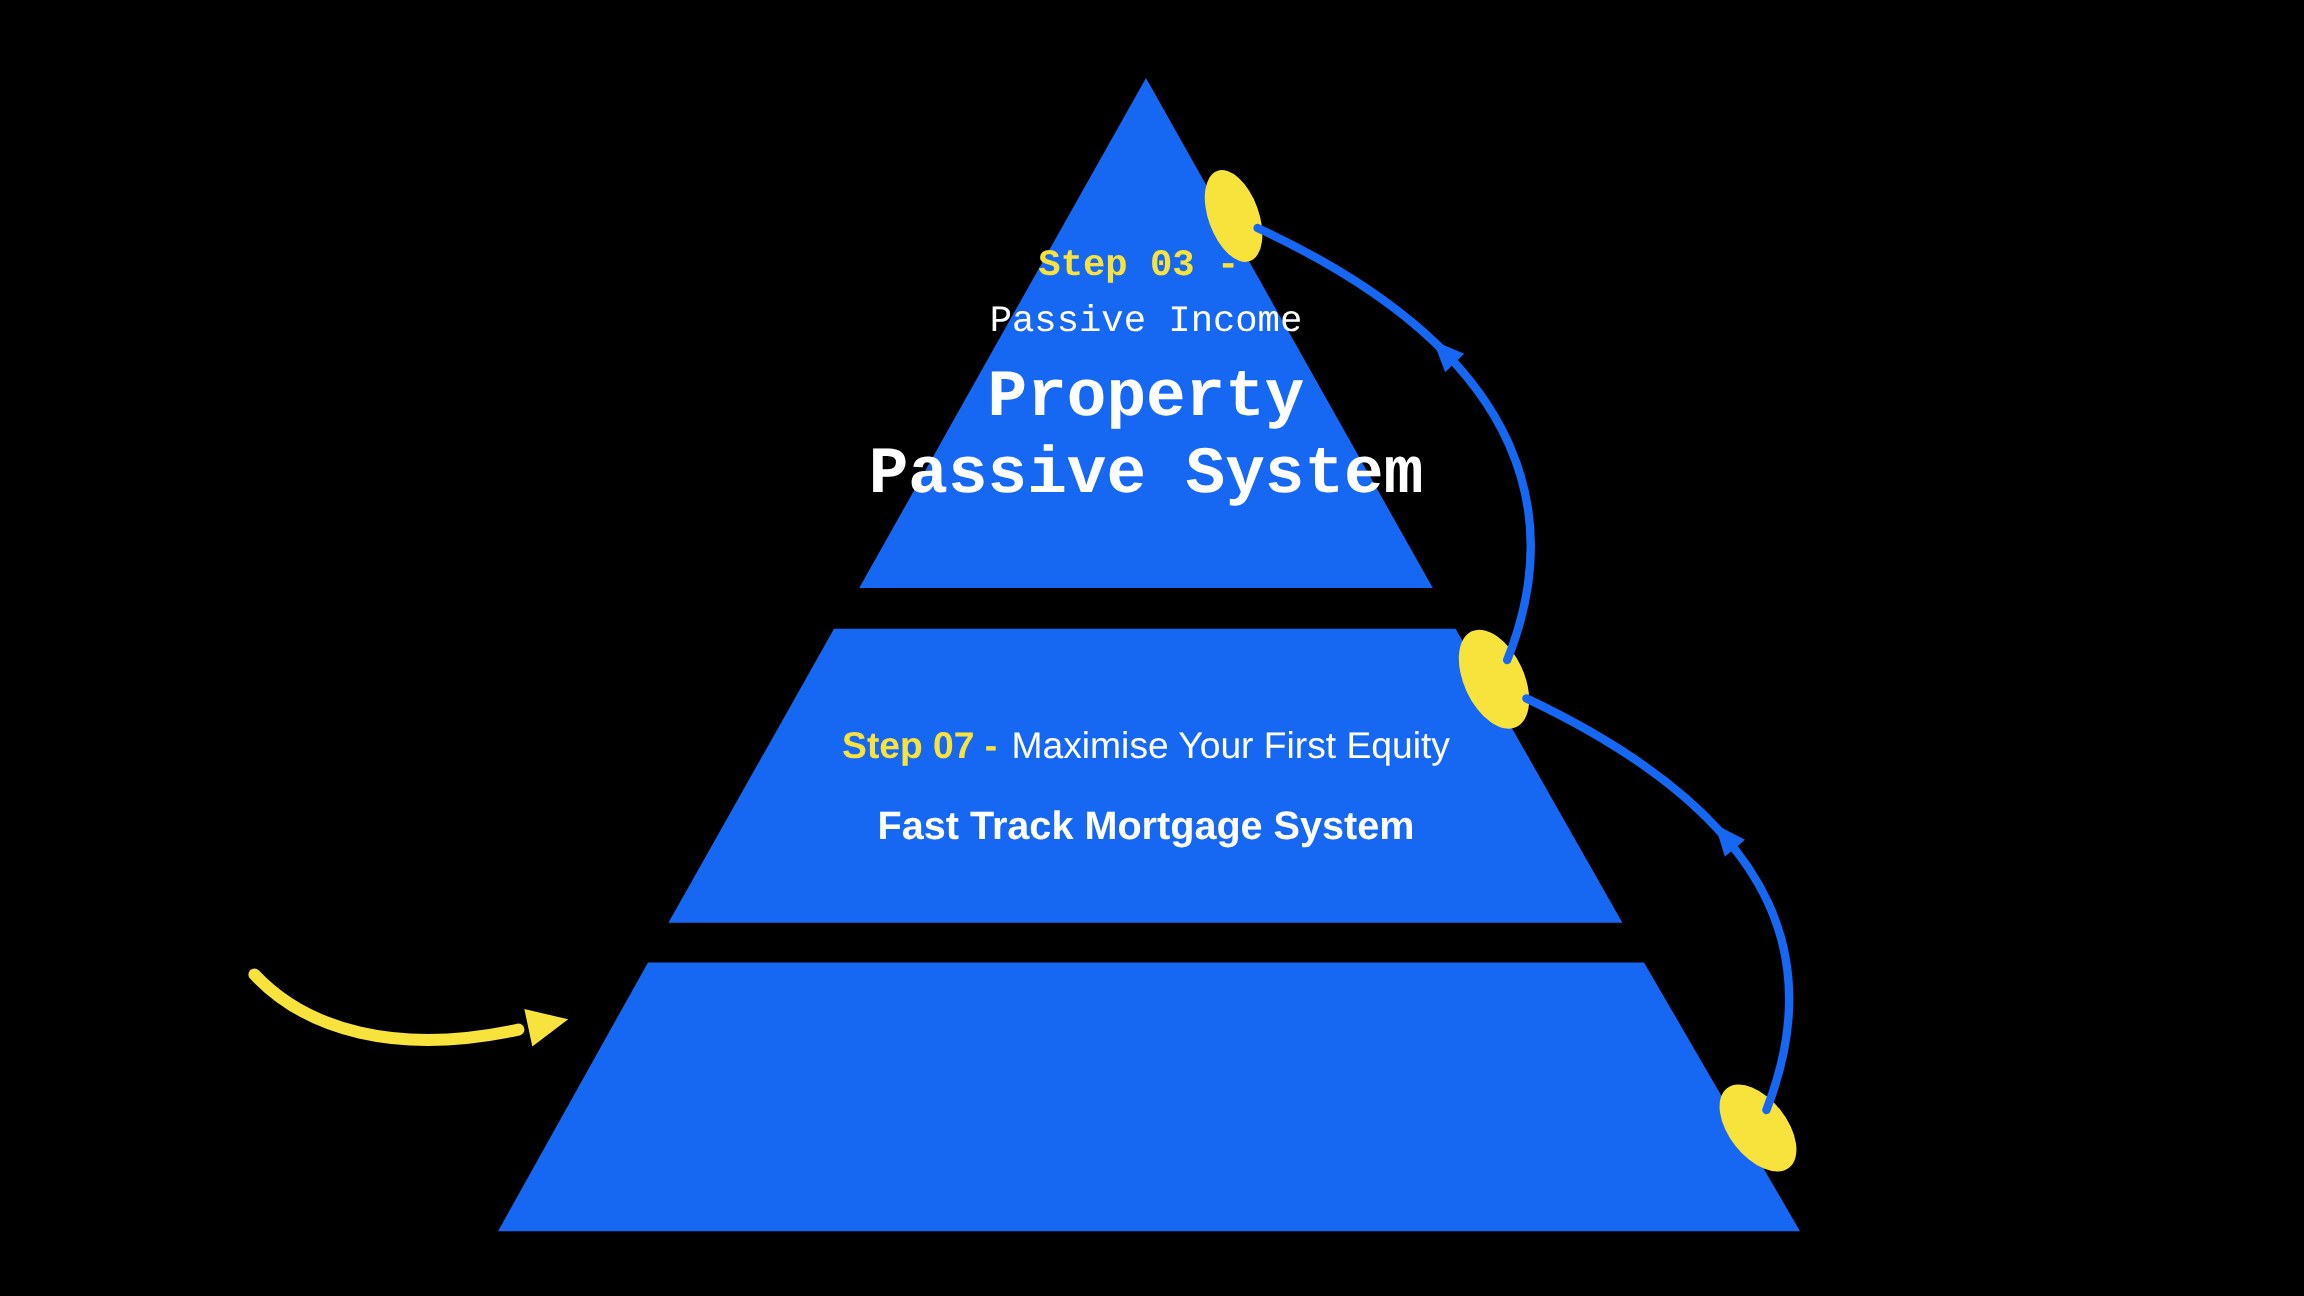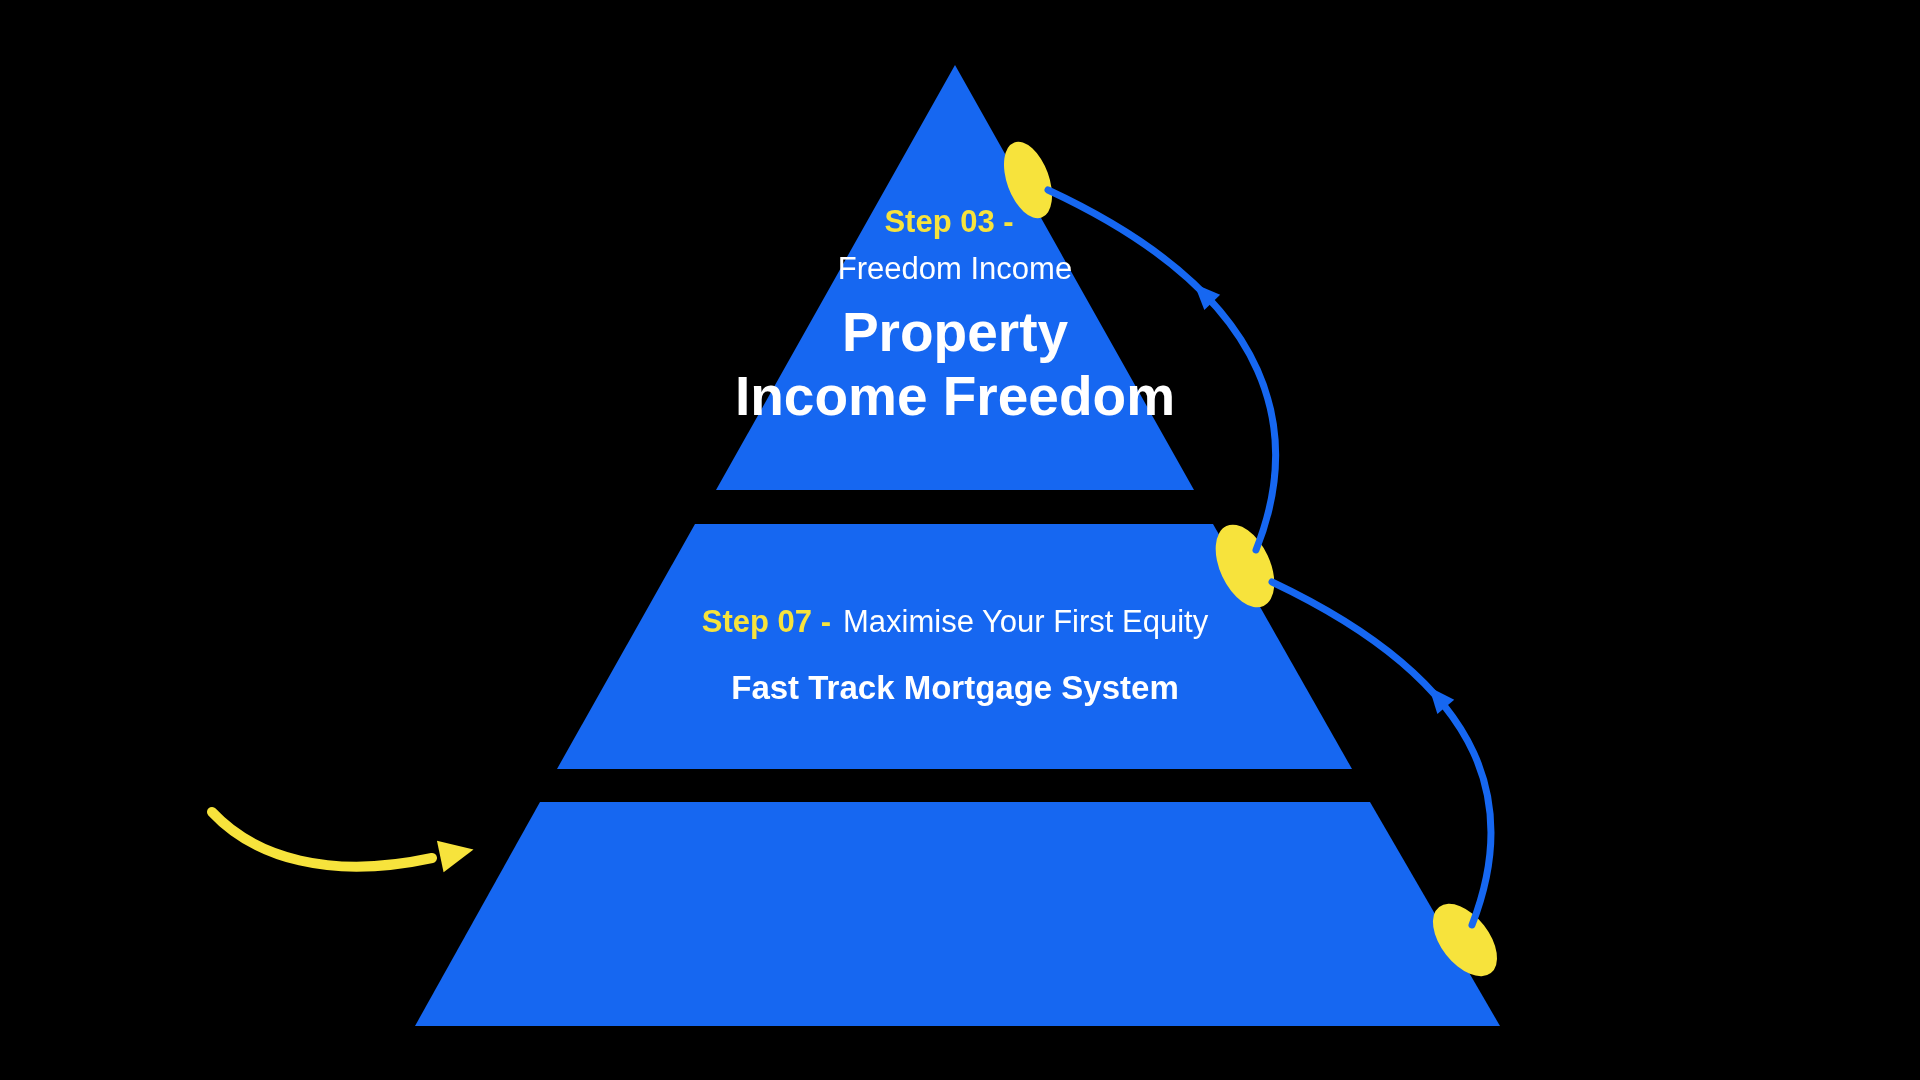--- a/index.html
+++ b/index.html
@@ -59,21 +59,21 @@
   }
   .top-title {
     font-size: 55px;
     line-height: 64px;
   }
   .wide-title {
     font-size: 33px;
     line-height: 58px;
     margin-top: 14px;
   }
-  .text-step3 { left: 705px; top: 198px; width: 500px; }
+  .text-step3 { left: 705px; top: 198px; width: 500px; font-family: Liberation Mono, monospace; }
   .text-step3 .top-title-block { margin-top: 8px; }
   .text-step2 { left: 475px; top: 598px; width: 960px; }
   .text-step1 { left: 395px; top: 856px; width: 1120px; }
 </style>
 </head>
 <body>
 
 <div class="canvas">
 
   <svg class="diagram-svg" viewBox="0 0 1920 1080">
@@ -93,24 +93,24 @@
     <path class="arrowhead-blue" d="M 0 -17 L 11 9 L -11 9 Z" transform="translate(1206,296) rotate(-44)"></path>
 
     <path class="arrow-yellow" d="M 212 812 C 255 858 330 880 432 858"></path>
     <path class="arrowhead-yellow" d="M 22 0 L -12 -16 L -12 16 Z" transform="translate(452,854) rotate(-12)"></path>
   </svg>
 
   <div class="tier-text text-step3">
     <div class="small-line">
       <span class="step-label">Step 03 -</span>
     </div>
-    <div class="small-line">Freedom Income</div>
+    <div class="small-line">Passive Income</div>
     <div class="top-title-block">
       <div class="tier-title top-title">Property</div>
-      <div class="tier-title top-title">Income Freedom</div>
+      <div class="tier-title top-title">Passive System</div>
     </div>
   </div>
 
   <div class="tier-text text-step2">
     <div class="small-line">
       <span class="step-label">Step 07 -</span><span>Maximise Your First Equity</span>
     </div>
     <div class="tier-title wide-title">Fast Track Mortgage System</div>
   </div>
 

